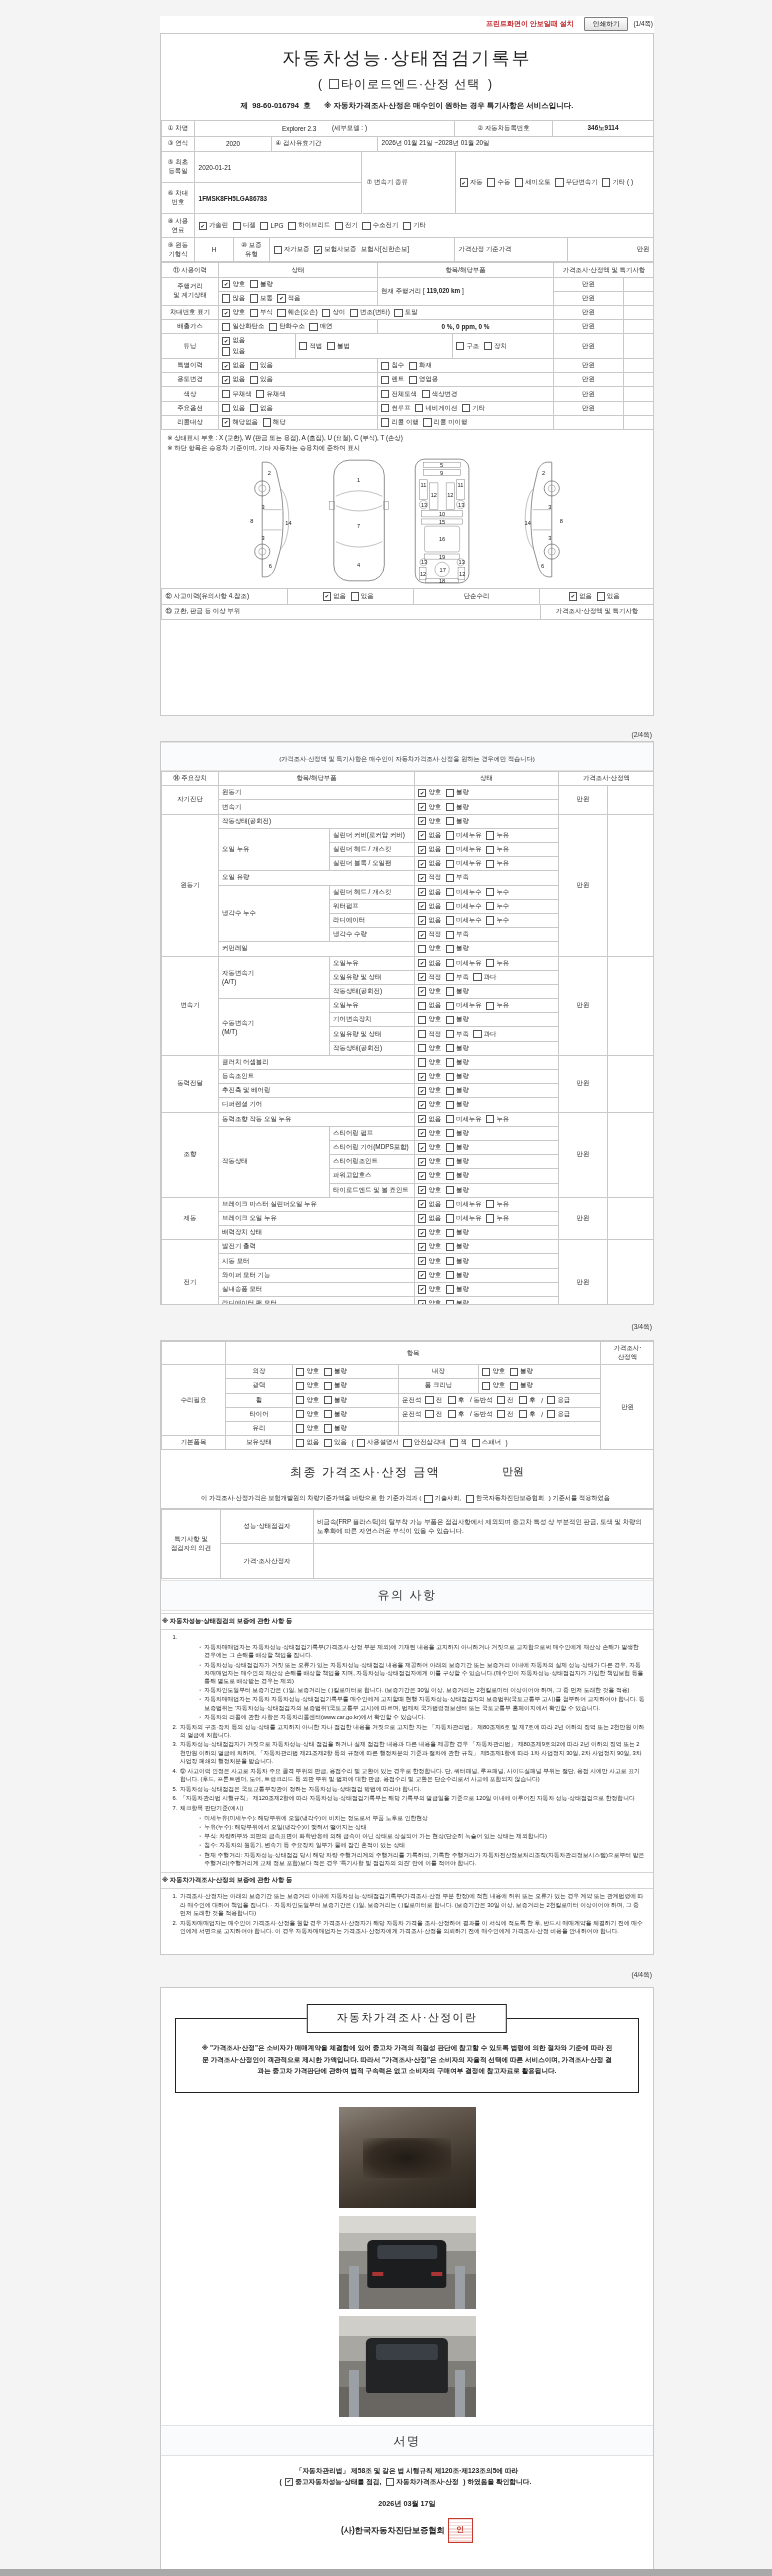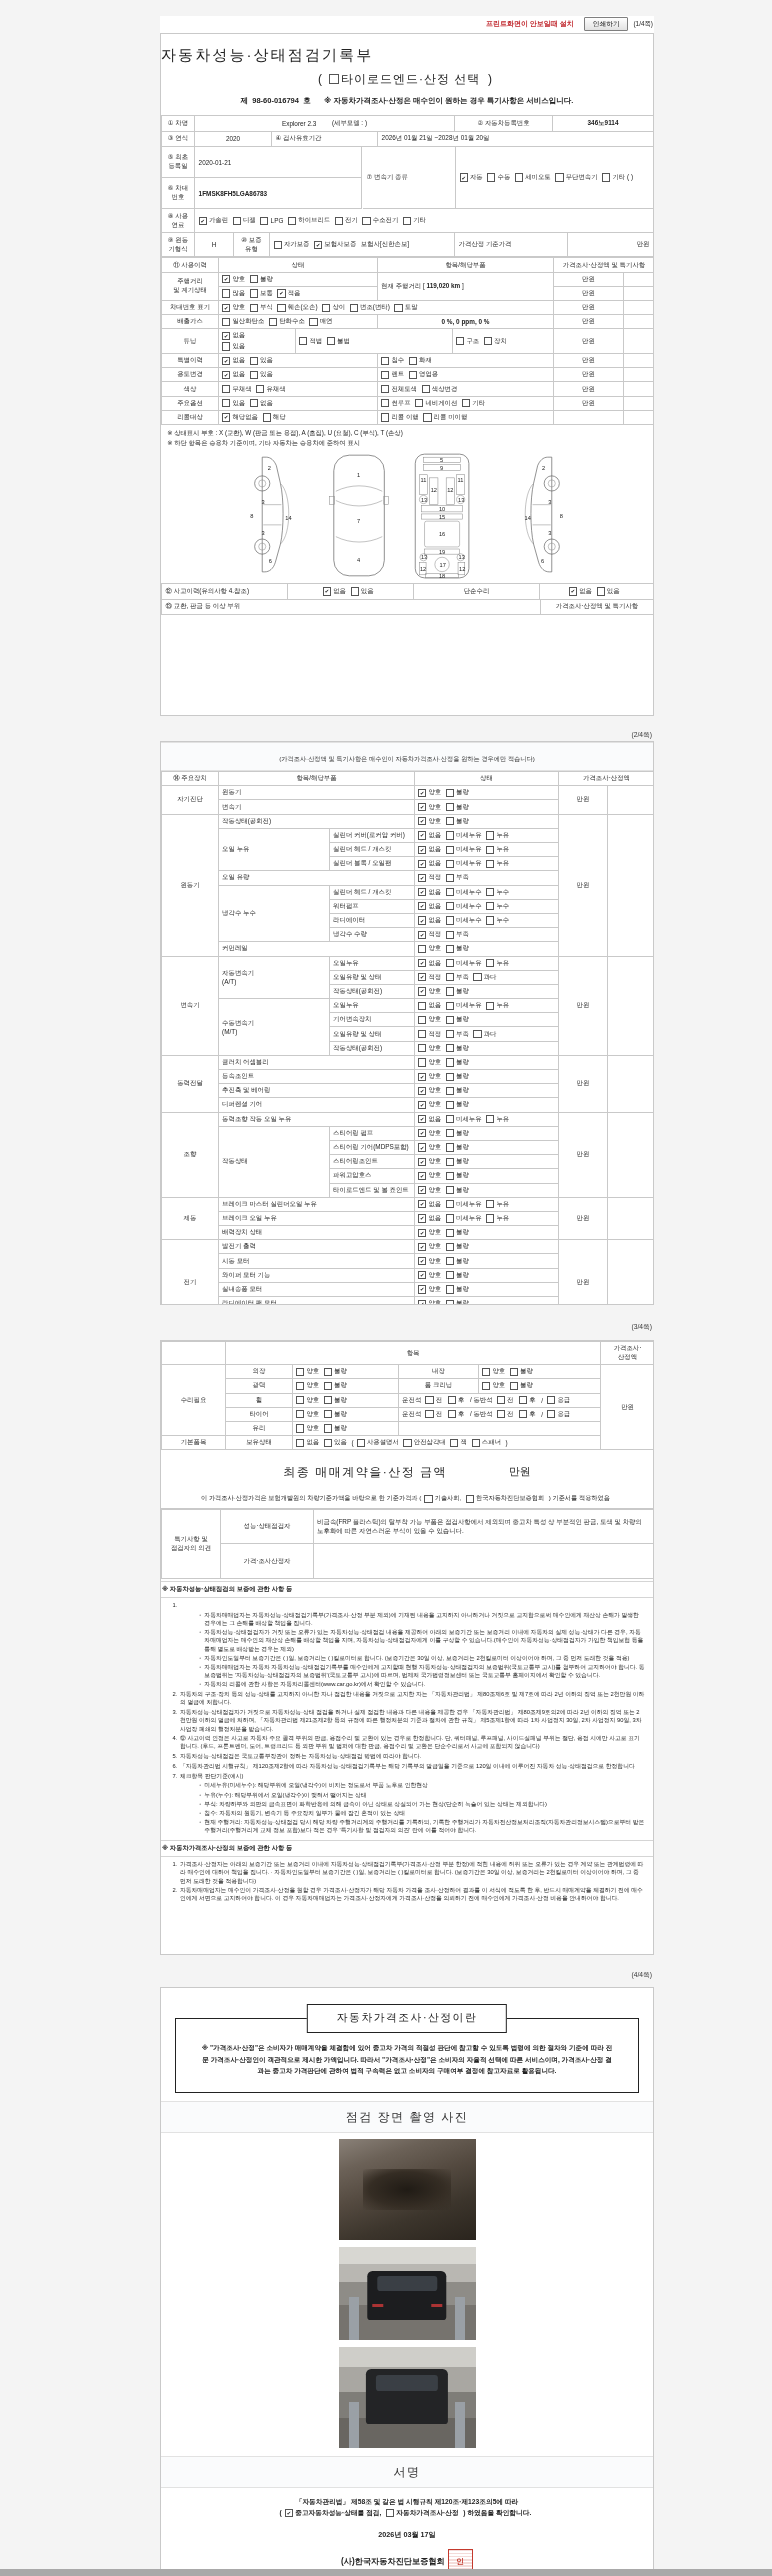--- a/index.html
+++ b/index.html
@@ -22,21 +22,21 @@
   .bx{width:6.2px;height:6.2px;border:0.5px solid #555;background:#fff;display:inline-flex;
       align-items:center;justify-content:center;font-size:5.2px;font-weight:700;color:#111;margin-right:2.1px;flex:none}
   .tok{margin-right:3.1px;white-space:nowrap}
   .cks{display:flex;flex-wrap:wrap;row-gap:1.5px;align-items:center}
   table{border-collapse:collapse;table-layout:fixed;width:493px}
   td{border:0.5px solid #c9c9c9;padding:2.1px 3.1px;font-size:6.4px;vertical-align:middle;word-break:keep-all}
   td.lb{text-align:center}
   td.pr{text-align:center}
   td.sp{padding:0}
   
-  .doc-title{font-size:15px;letter-spacing:2.1px;margin-top:12.4px;color:#222}
+  .doc-title{text-align:center;font-size:18px;letter-spacing:2.1px;margin-top:12.4px;color:#222}
   .doc-sub{text-align:center;font-size:12px;letter-spacing:1px;margin-top:5.2px;display:flex;justify-content:center;align-items:center;gap:3.1px}
   .doc-sub .bx{width:7.7px;height:7.7px}
   .doc-sub .ct,.doc-sub .tok{font-size:12px}
   .doc-no{display:flex;justify-content:center;gap:13.4px;margin:8.2px 0 9.3px;font-size:7.5px;font-weight:700}
   
   .ftab{margin:0;border-top:0.5px solid #c9c9c9;border-left:0.5px solid #c9c9c9;width:493px}
   .frow{display:flex}
   .fc{border-right:0.5px solid #c9c9c9;border-bottom:0.5px solid #c9c9c9;box-sizing:border-box;
       padding:2.6px 3.6px;display:flex;align-items:center;min-height:15.5px}
   .fc.cen{justify-content:center;text-align:center}
@@ -1563,21 +1563,21 @@
               </span>
               <span class="tok">)</span>
             </div>
           </td>
     </tr>
   </tbody>
     </table>
 
   <div class="finp">
     <div class="finrow">
-      <span class="fint">최종 매매계약을·산정 금액</span>
+      <span class="fint">최종 가격조사·산정 금액</span>
       <span class="finu">만원</span>
     </div>
     <div class="finnote">
         <span class="tok">이 가격조사·산정가격은 보험개발원의 차량기준가액을 바탕으로 한 기준가격과 (</span>
         <span class="ck">
           <span class="bx"></span>
           <span class="ct">기술사회,</span>
         </span>
         <span class="ck">
           <span class="bx"></span>
@@ -1600,20 +1600,23 @@
       <td class="lb" style="height:29px">성능·상태점검자</td>
       <td>비금속(FRP 플라스틱)의 탈부착 가능 부품은 점검사항에서 제외되며 중고차 특성 상 부분적인 판금, 도색 및 차량의 노후화에 따른 자연스러운 부식이 있을 수 있습니다.</td>
     </tr>
     <tr>
       <td class="lb" style="height:29px">가격·조사산정자</td>
       <td></td>
     </tr>
   </tbody>
     </table>
 
+  <div class="band" style="margin-top:1px">
+    <div class="bt">유의 사항</div>
+  </div>
 
   <div class="ntc">
     <div class="hd">※ 자동차성능·상태점검의 보증에 관한 사항 등</div>
     <div class="item">
         <span class="no">1.</span>
         <span></span>
       </div>
     <div class="subi">
         <span class="dot">◦</span>
         <span>자동차매매업자는 자동차성능·상태점검기록부(가격조사·산정 부분 제외)에 기재된 내용을 고지하지 아니하거나 거짓으로 고지함으로써 매수인에게 재산상 손해가 발생한 경우에는 그 손해를 배상할 책임을 집니다.</span>
@@ -1690,23 +1693,20 @@
 
   </div>
 </div>
 
 <div class="page" style="top:1987px;height:583px">
   <div class="defbox">
     <div class="btitle">자동차가격조사·산정이란</div>
     <div class="btext">※ "가격조사·산정"은 소비자가 매매계약을 체결함에 있어 중고차 가격의 적절성 판단에 참고할 수 있도록 법령에 의한 절차와 기준에 따라 전문 가격조사·산정인이 객관적으로 제시한 가액입니다. 따라서 "가격조사·산정"은 소비자의 자율적 선택에 따른 서비스이며, 가격조사·산정 결과는 중고차 가격판단에 관하여 법적 구속력은 없고 소비자의 구매여부 결정에 참고자료로 활용됩니다.</div>
   </div>
 
-  <div class="band">
-    <div class="bt">점검 장면 촬영 사진</div>
-  </div>
 
   <div class="photos">
     <div class="photo ph1"></div>
     <div class="photo ph2">
       <div class="lift l"></div>
       <div class="lift r"></div>
       <div class="suv">
         <div class="glass"></div>
         <div class="tl l"></div>
         <div class="tl r"></div>

